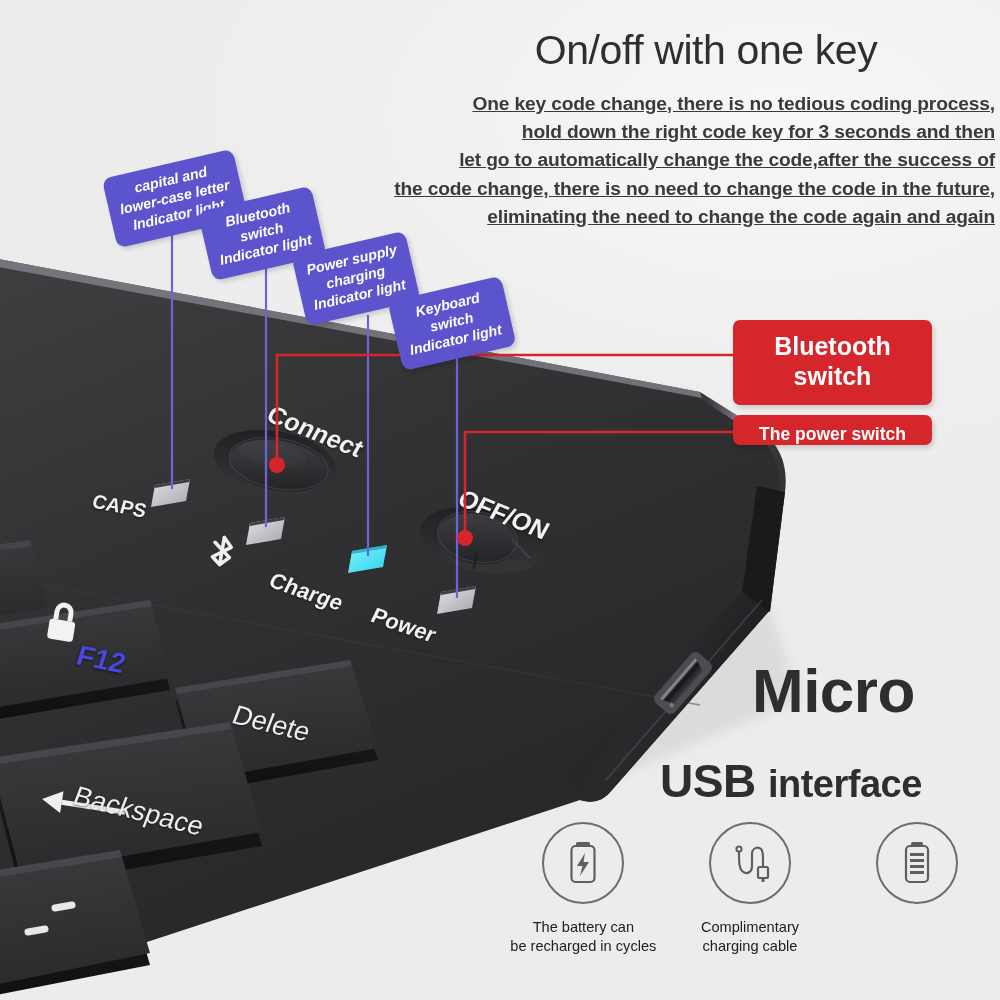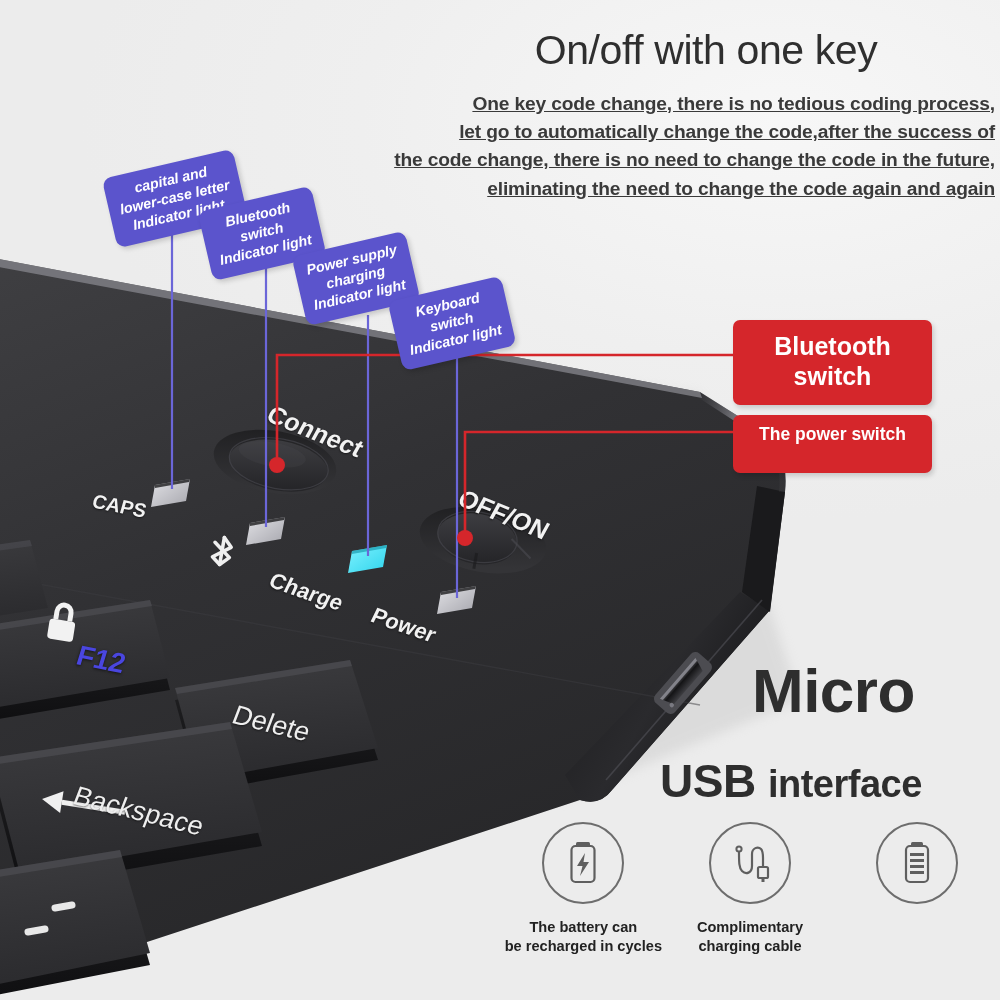--- a/index.html
+++ b/index.html
@@ -38,39 +38,39 @@
   }
   .bcall span{display:block;}
 
   
   .rcall{
     position:absolute;background:#d5262b;color:#fff;border-radius:7px;
     font-weight:bold;text-align:center;
     box-shadow:2px 3px 5px rgba(0,0,0,.16);line-height:1.18;
   }
   #red-bt{left:733px;top:320px;width:187px;padding:12px 6px 14px;font-size:25px;}
-  #red-pw{left:733px;top:415px;width:187px;padding:9px 6px 28px;font-size:17.5px;}
+  #red-pw{left:733px;top:415px;width:187px;padding:9px 6px 0;font-size:17.5px;}
 
   
   .kbtxt{position:absolute;color:#f2f2f2;font-weight:bold;white-space:nowrap;
     text-shadow:0 1px 2px rgba(0,0,0,.55);transform-origin:0 0;}
   .keytxt{position:absolute;color:#eee;font-weight:normal;white-space:nowrap;
     transform-origin:0 0;text-shadow:0 1px 2px rgba(0,0,0,.5);}
 
   
   #usb1{position:absolute;left:752px;top:655px;font-size:62px;font-weight:bold;color:#2e2e2e;letter-spacing:-.5px;}
   #usb2{position:absolute;left:660px;top:754px;font-size:46px;font-weight:bold;color:#2e2e2e;letter-spacing:-.5px;}
   #usb2 .small{font-size:38px;}
 
   
   #features{position:absolute;left:500px;top:822px;width:500px;display:flex;}
   .feat{flex:1;text-align:center;}
   .feat .circ{width:78px;height:78px;margin:0 auto 14px;border:2px solid #6d6d6d;
     border-radius:50%;display:flex;align-items:center;justify-content:center;}
-  .feat .cap{font-size:14.6px;font-weight:bold;color:#222;line-height:1.33;}
+  .feat .cap{font-size:14.6px;font-weight:normal;color:#222;line-height:1.33;}
   .feat .cap span{display:block;white-space:nowrap;}
 </style>
 </head>
 <body>
 
 <div id="stage">
 
   <svg class="kb-svg" viewBox="0 0 1000 1000">
     <defs>
       <linearGradient id="topface" x1="0" y1="0" x2="0.45" y2="1">
@@ -247,20 +247,21 @@
     <path d="M277,465 L277,355 L733,355" stroke="#d5262b" stroke-width="2.6" fill="none"></path>
     <circle cx="277" cy="465" r="8" fill="#d5262b"></circle>
 
     <path d="M465,538 L465,432 L733,432" stroke="#d5262b" stroke-width="2.6" fill="none"></path>
     <circle cx="465" cy="538" r="8" fill="#d5262b"></circle>
   </svg>
 
   <div id="headline">On/off with one key</div>
   <div id="bodycopy">
       <div>One key code change, there is no tedious coding process,</div>
+      <div>hold down the right code key for 3 seconds and then</div>
       <div>let go to automatically change the code,after the success of</div>
       <div>the code change, there is no need to change the code in the future,</div>
       <div>eliminating the need to change the code again and again</div>
     </div>
 
   <div class="bcall" style="left:108px;top:163px;transform:rotate(-13deg);font-size:14.2px;">
       <span>capital and</span>
       <span>lower-case letter</span>
       <span>Indicator light</span>
     </div>

